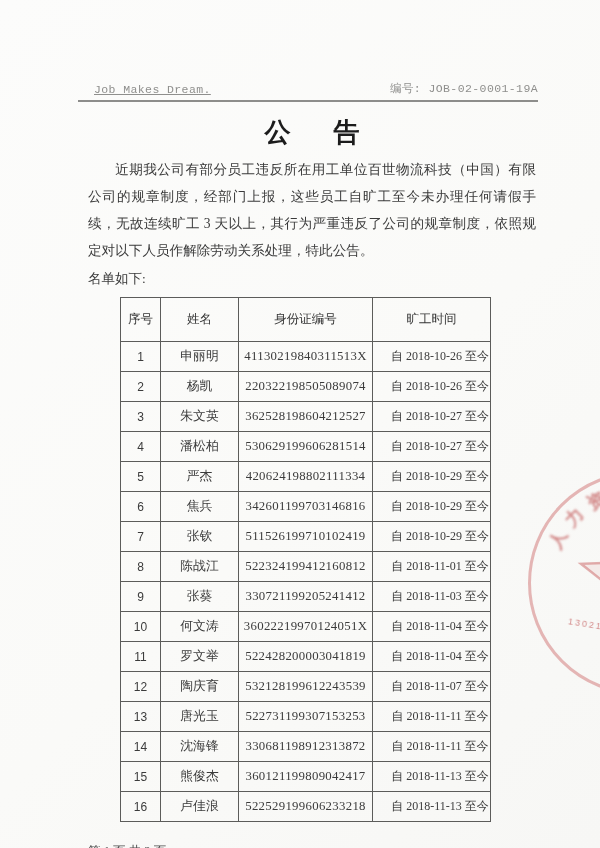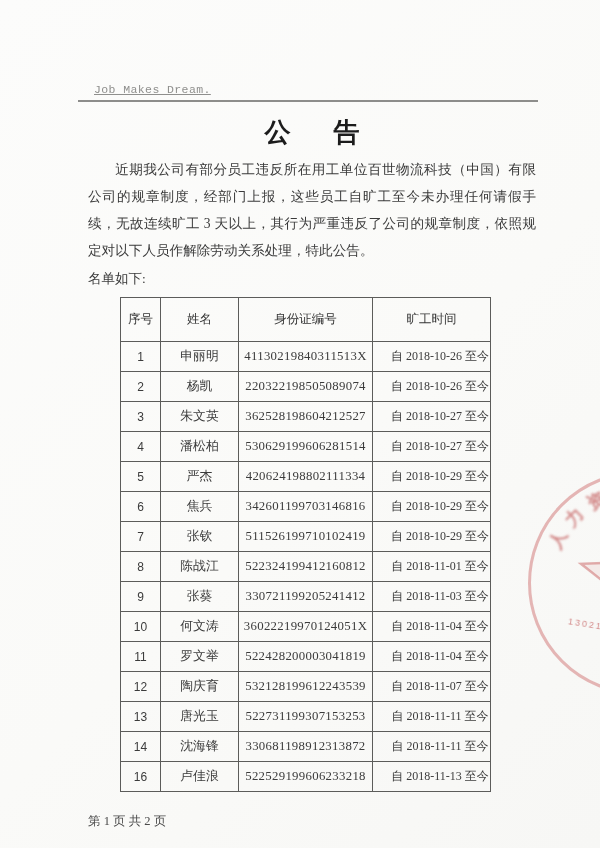--- a/index.html
+++ b/index.html
@@ -93,20 +93,22 @@
   }
 </style>
 </head>
 <body>
 
 <div class="page">
   <div class="content">
 
     <div class="doc-header">
       <span class="slogan">Job Makes Dream.</span>
+      <span class="doc-no"><span>编号:</span>
+        <span>JOB-02-0001-19A</span></span>
     </div>
 
     <div class="doc-title">公 告</div>
 
     <p class="doc-paragraph">近期我公司有部分员工违反所在用工单位百世物流科技（中国）有限公司的规章制度，经部门上报，这些员工自旷工至今未办理任何请假手续，无故连续旷工 3 天以上，其行为严重违反了公司的规章制度，依照规定对以下人员作解除劳动关系处理，特此公告。</p>
 
     <p class="list-intro">名单如下:</p>
 
     <table class="roster">
       <colgroup>
@@ -202,20 +204,26 @@
             <td>522731199307153253</td>
             <td>自 2018-11-11 至今</td>
           </tr>
           <tr>
             <td>14</td>
             <td>沈海锋</td>
             <td>330681198912313872</td>
             <td>自 2018-11-11 至今</td>
           </tr>
           <tr>
+            <td>15</td>
+            <td>熊俊杰</td>
+            <td>360121199809042417</td>
+            <td>自 2018-11-13 至今</td>
+          </tr>
+          <tr>
             <td>16</td>
             <td>卢佳浪</td>
             <td>522529199606233218</td>
             <td>自 2018-11-13 至今</td>
           </tr>
         </tbody>
     </table>
 
     <div class="page-footer">第 1 页 共 2 页</div>
   </div>

